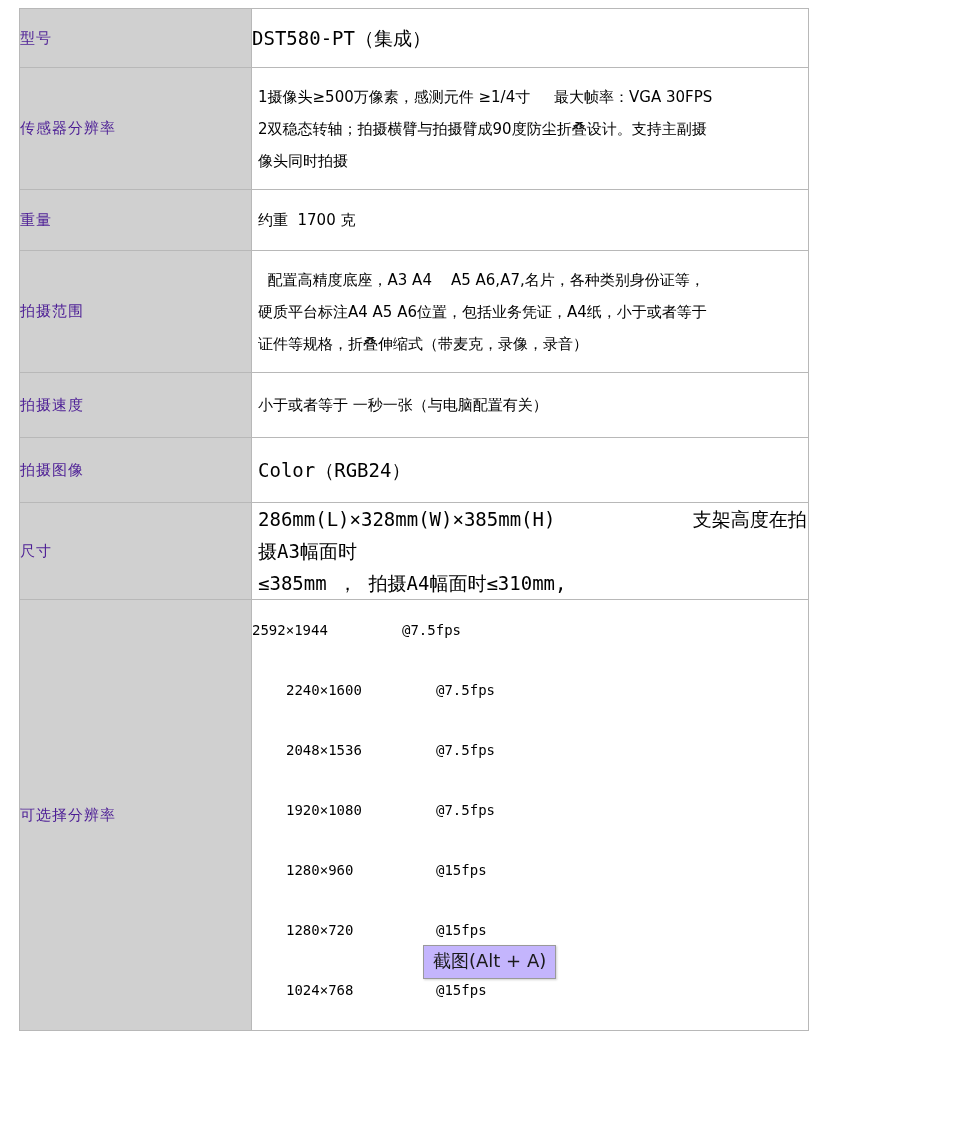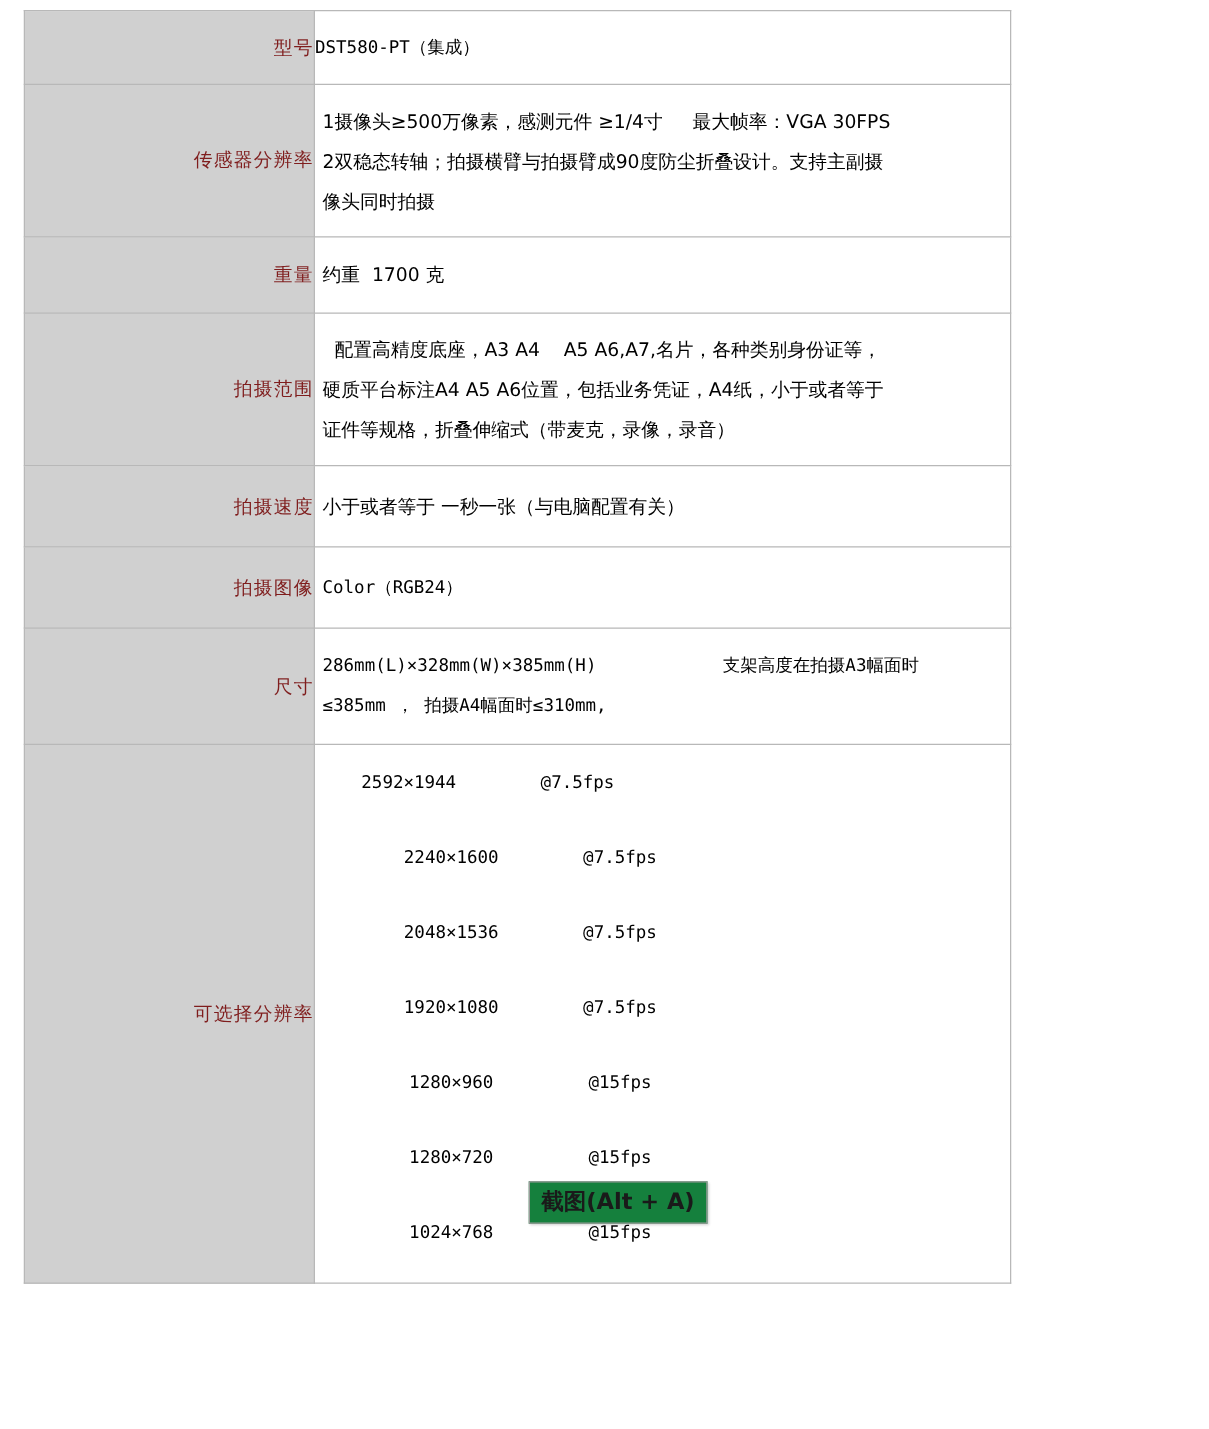--- a/index.html
+++ b/index.html
@@ -23,79 +23,77 @@
     table-layout: fixed;
   }
   .spec-table td {
     border: 1px solid #b8b8b8;
     vertical-align: middle;
     padding: 0;
   }
   .label-cell {
     width: 232px;
     background: #d0d0d0;
-    text-align: right;
+    text-align: left;
     font-size: 15px;
-    color: #7f1d1d;
+    color: #4c1d95;
     letter-spacing: 1px;
     font-family: "DejaVu Sans", sans-serif;
   }
   .value-cell {
     background: #ffffff;
     padding: 10px 10px 10px 20px;
     font-size: 15px;
     line-height: 32px;
     color: #000;
     font-family: "DejaVu Sans", sans-serif;
   }
   .value-cell.pad-small {
     padding-left: 6px;
   }
   .value-cell .line {
     white-space: pre-wrap;
   }
   .mono {
     font-family: "DejaVu Sans Mono", monospace;
-    font-size: 14px;
+    font-size: 19px;
   }
   .res-list {
     padding: 14px 10px 10px 20px;
   }
   .res-row {
     display: flex;
     align-items: center;
     height: 60px;
     font-family: "DejaVu Sans Mono", monospace;
     font-size: 14px;
     color: #000;
-    text-align: center;
   }
   .res-row .res-val {
     width: 150px;
   }
   .res-row .res-fps {
     width: 120px;
   }
   .res-row.indent .res-val {
     padding-left: 34px;
   }
   .tooltip {
     position: absolute;
     left: 423px;
     top: 945px;
-    background: #15803d;
+    background: #c4b5fd;
     border: 1px solid #9a9a9a;
     padding: 3px 9px 5px 9px;
     font-family: "DejaVu Sans", sans-serif;
     font-size: 18px;
     color: #1a1a1a;
     box-shadow: 1px 1px 2px rgba(0,0,0,0.18);
     white-space: nowrap;
     z-index: 50;
-    font-weight: bold;
   }
 </style>
 </head>
 <body>
 
 <table class="spec-table">
   <colgroup>
     <col style="width:232px">
     <col style="width:557px">
   </colgroup>

